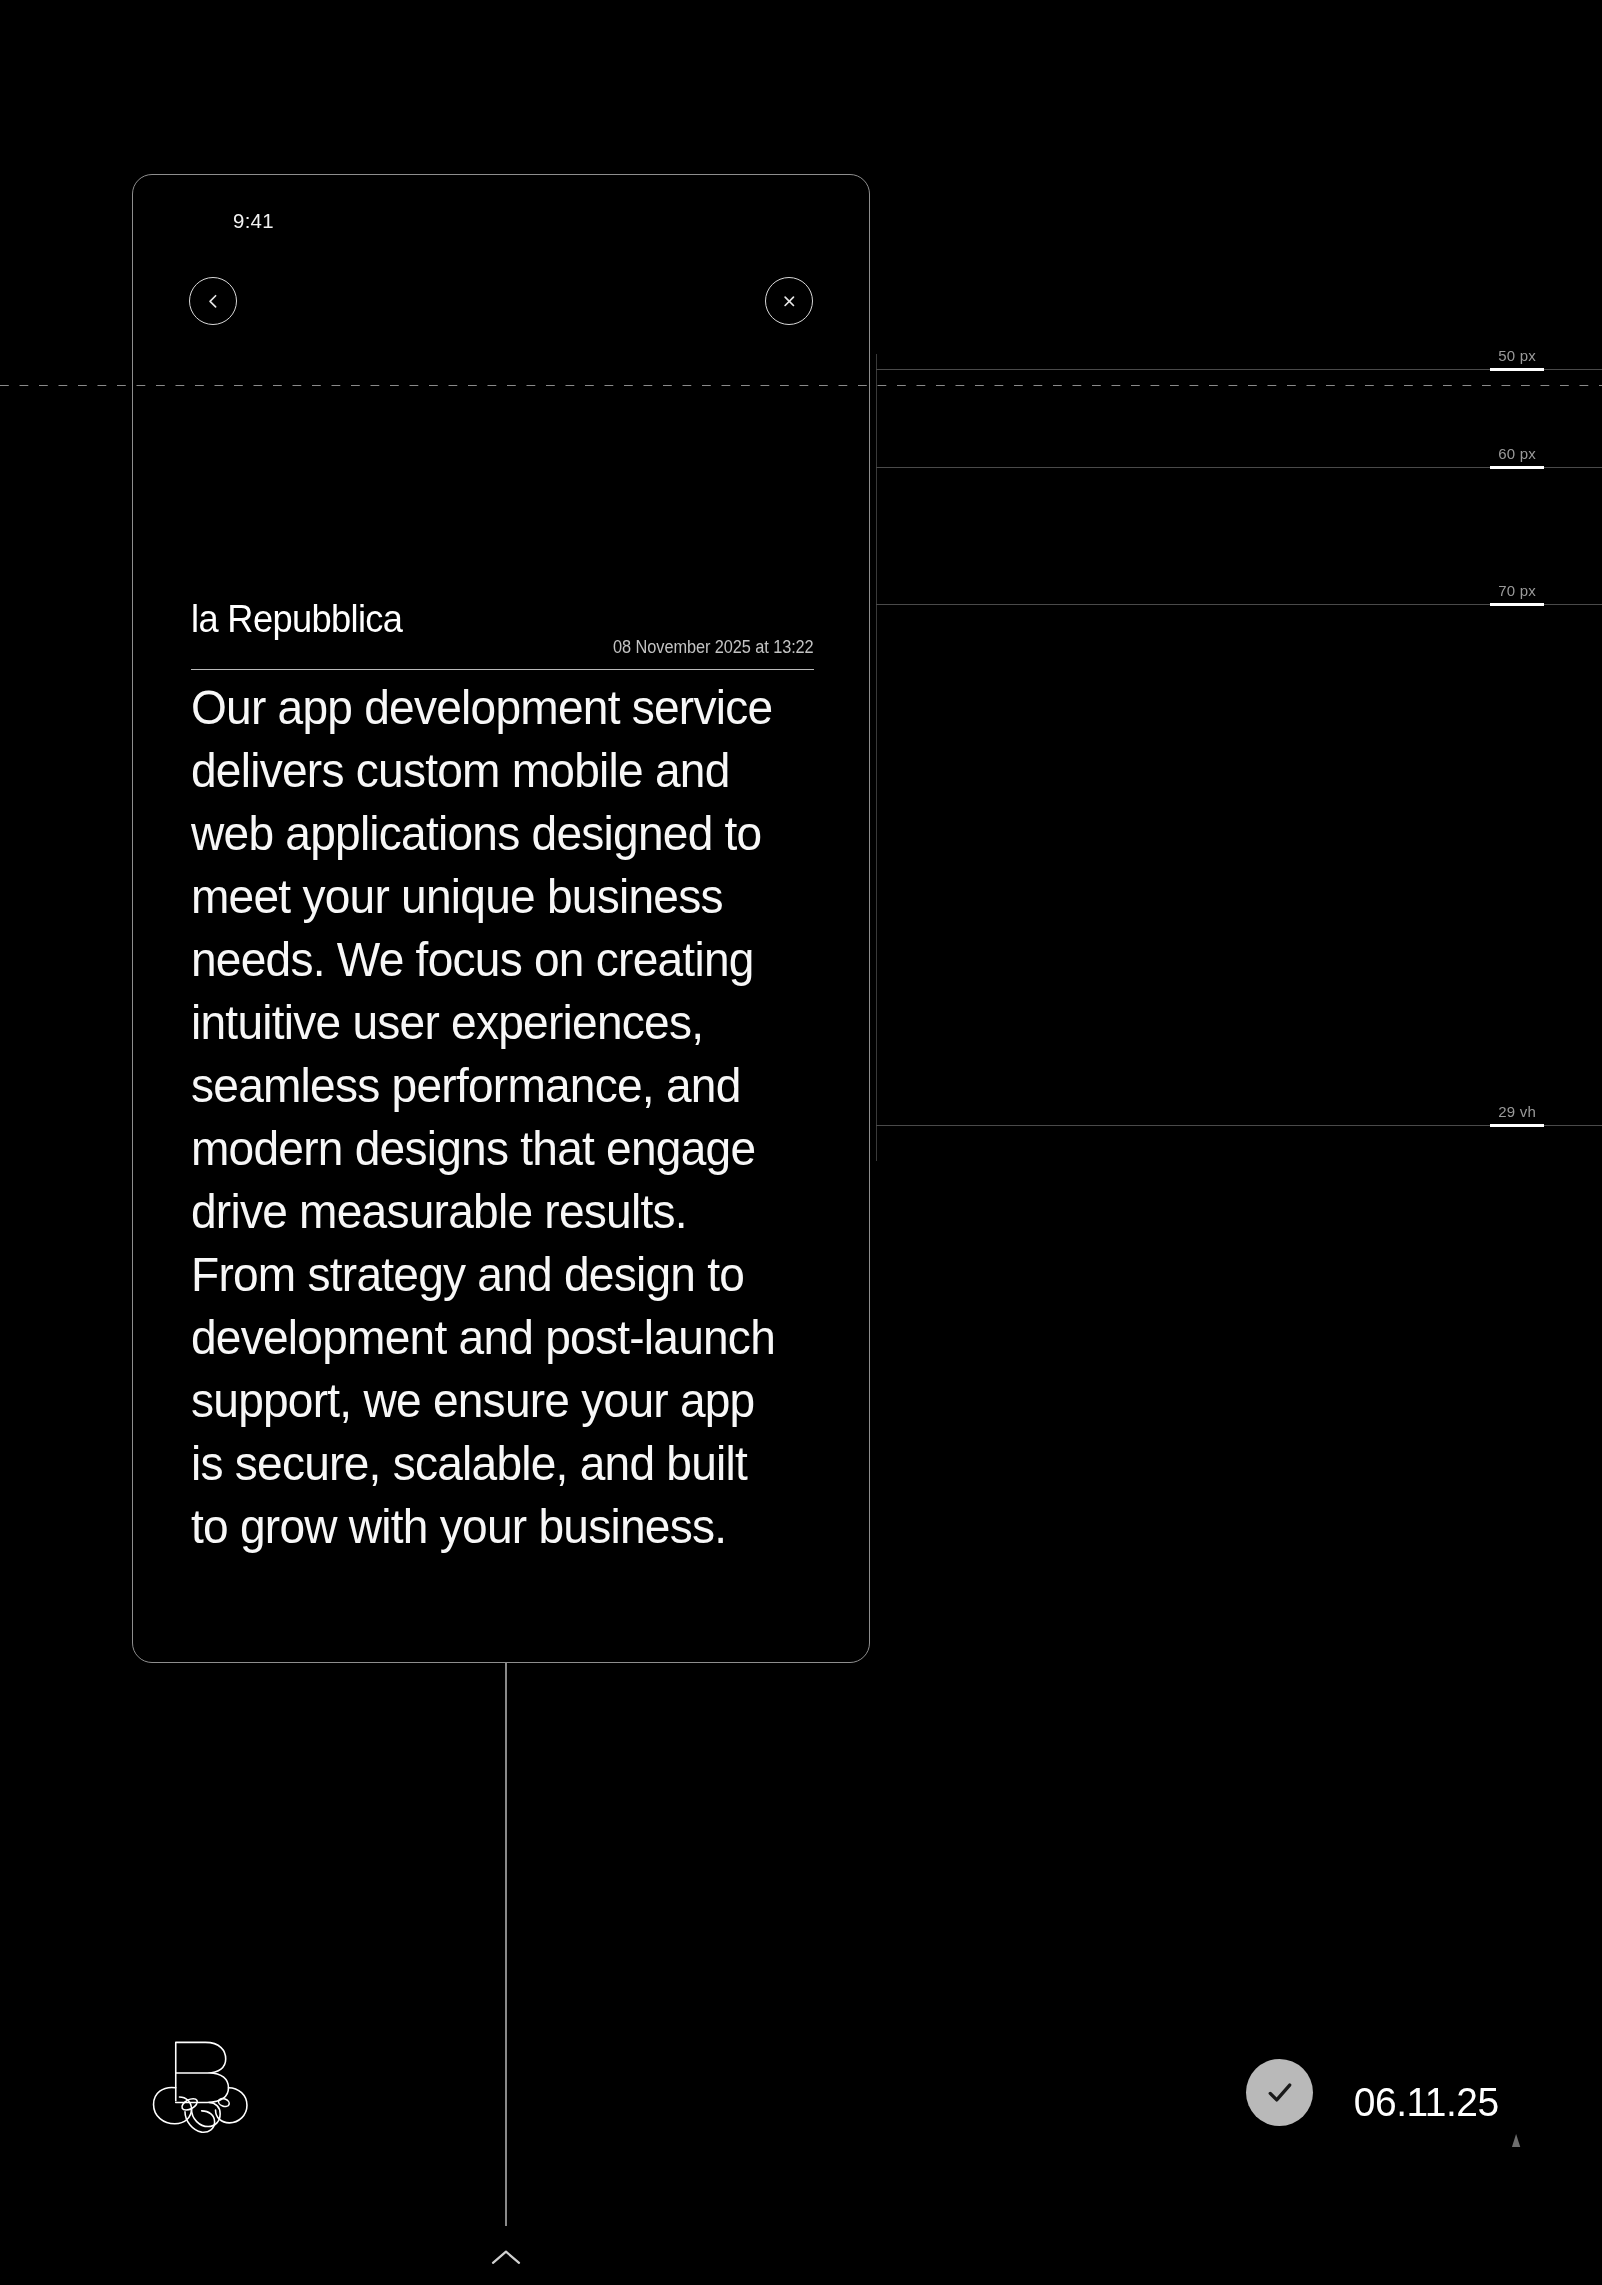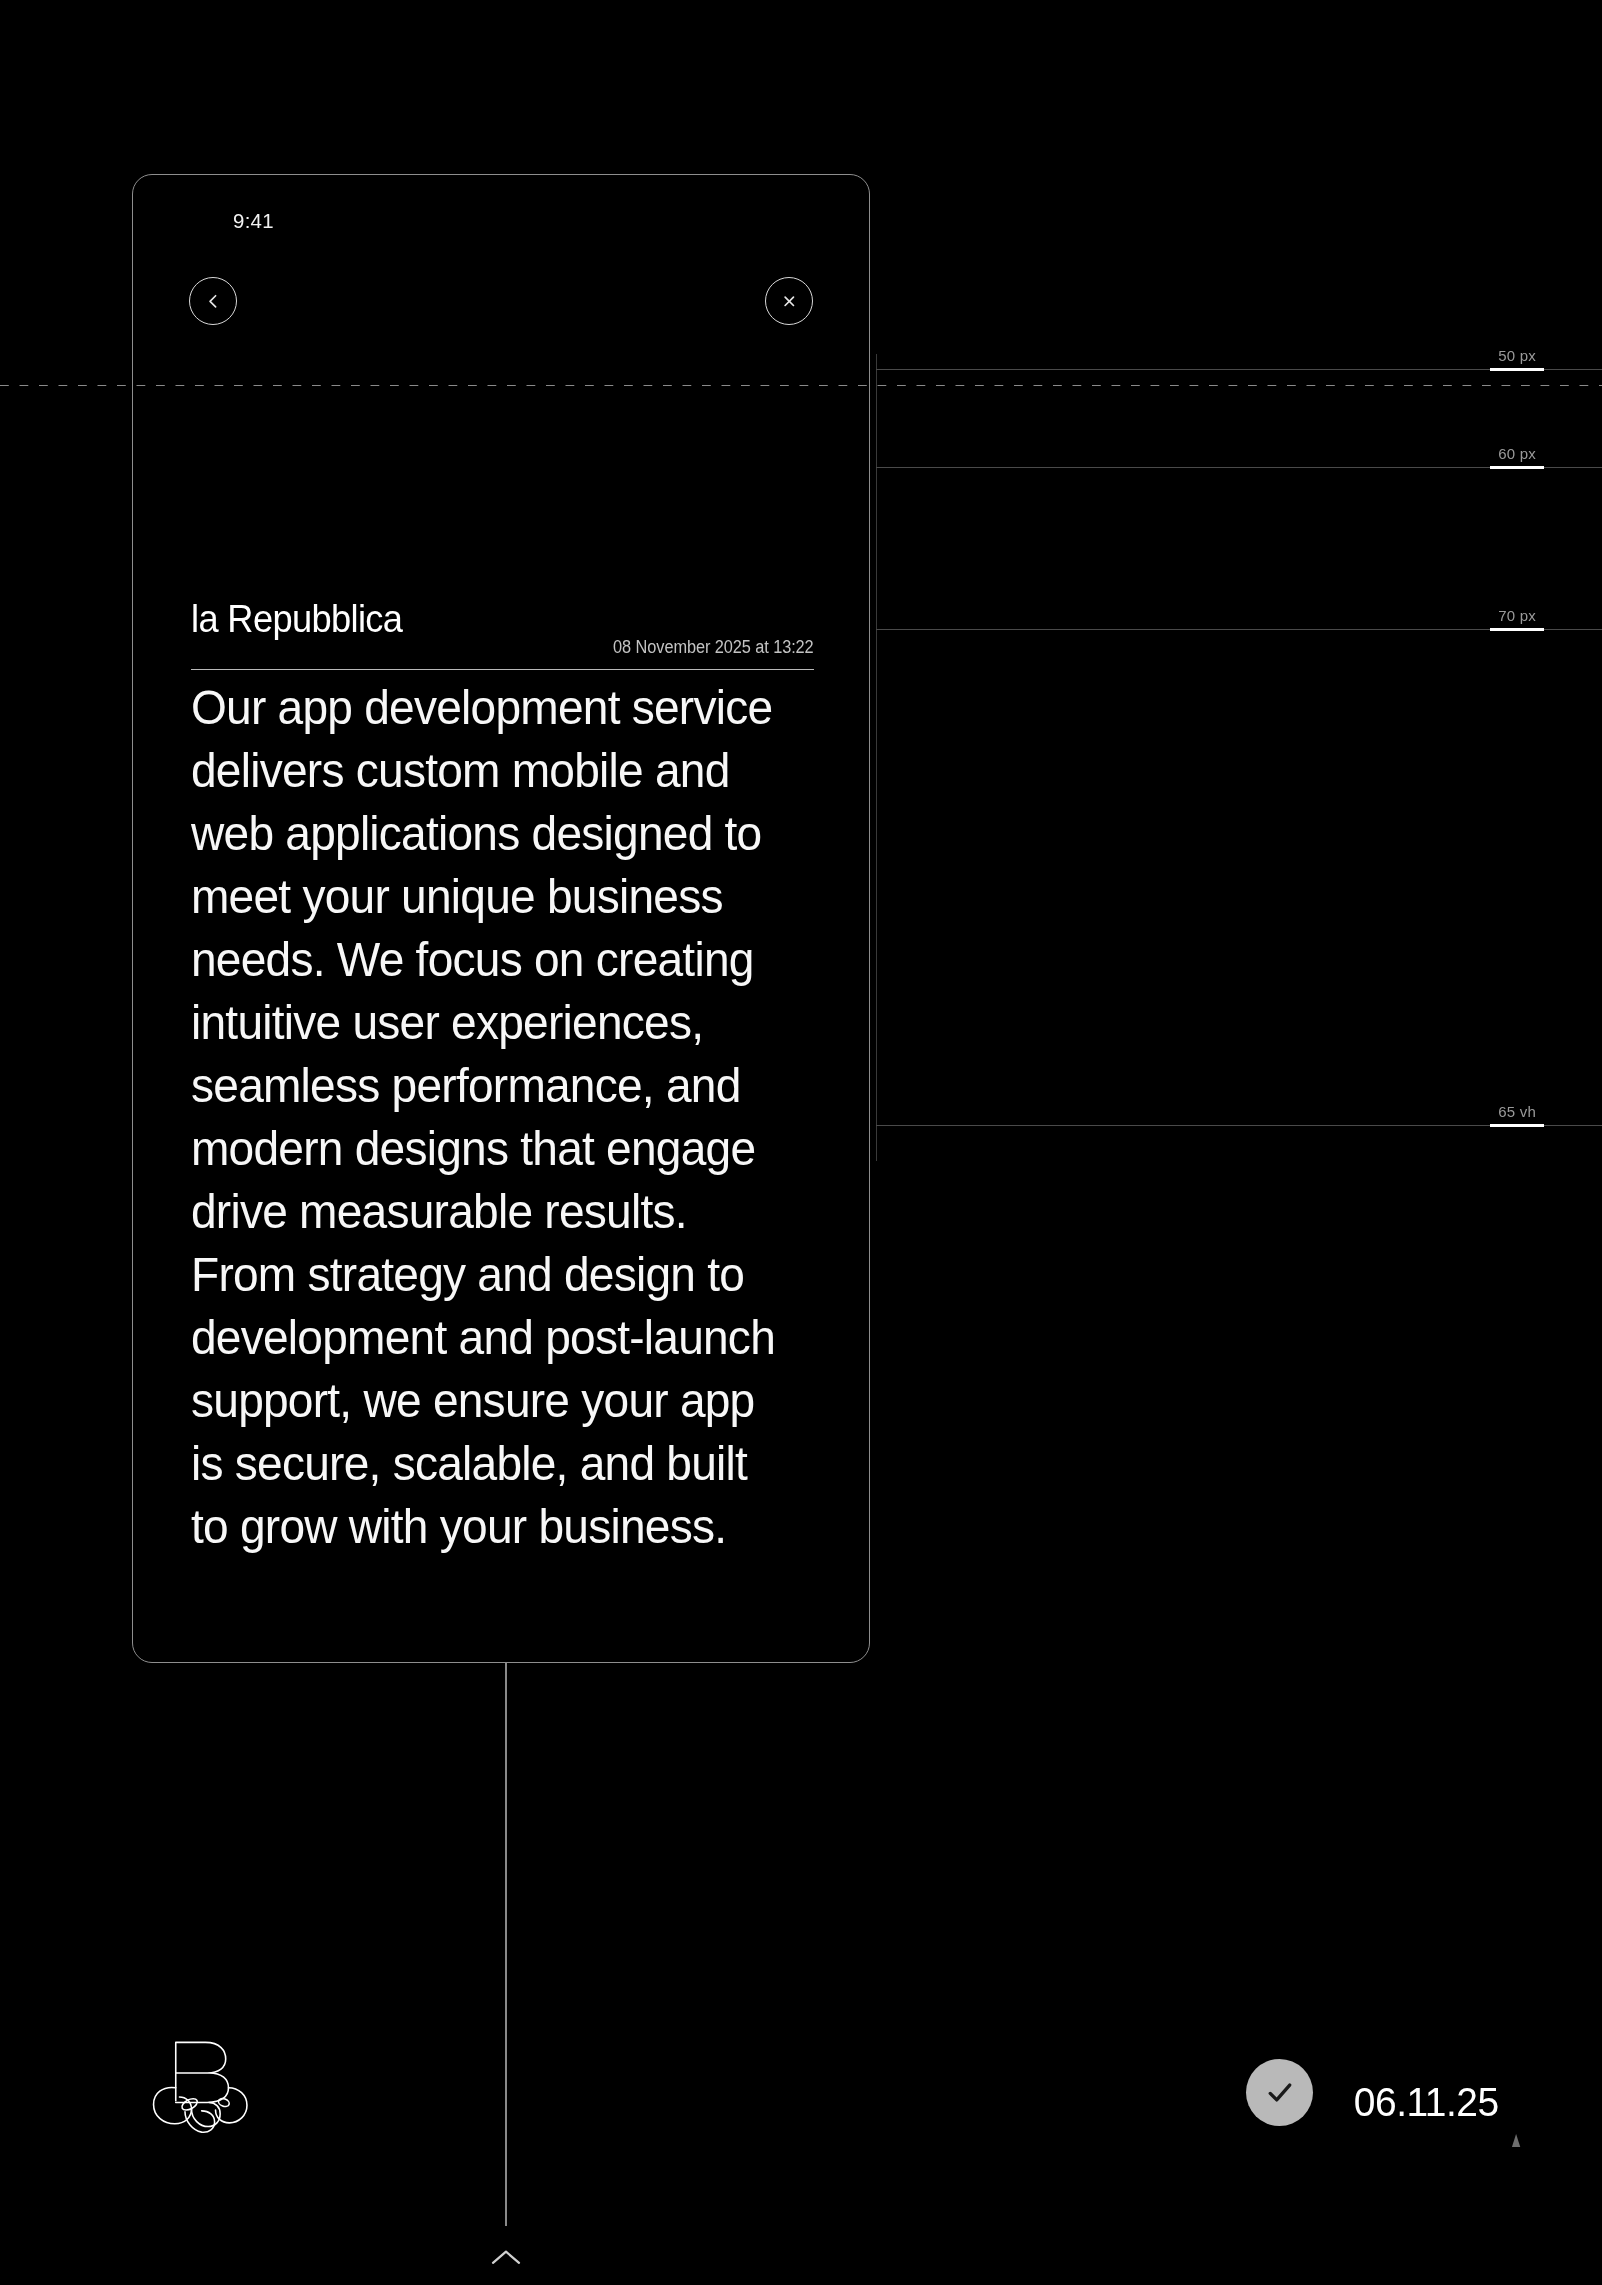--- a/index.html
+++ b/index.html
@@ -253,30 +253,30 @@
       <div class="guide-tick"></div>
       <div class="guide-label">50 px</div>
     </div>
 
     <div class="guide" id="guide-1" style="top: 467px;">
       <div class="guide-line"></div>
       <div class="guide-tick"></div>
       <div class="guide-label">60 px</div>
     </div>
 
-    <div class="guide" id="guide-2" style="top: 629px; text-align: center;">
+    <div class="guide" id="guide-2" style="top: 604px; text-align: center;">
       <div class="guide-line"></div>
       <div class="guide-tick"></div>
       <div class="guide-label">70 px</div>
     </div>
 
     <div class="guide" id="guide-3" style="top: 1125px;">
       <div class="guide-line"></div>
       <div class="guide-tick"></div>
-      <div class="guide-label">65 vh</div>
+      <div class="guide-label">29 vh</div>
     </div>
   </div>
 
   <div class="dash-rule"></div>
 
   <div class="phone">
 
     <div class="status-bar">
       <div class="status-time">9:41</div>
     </div>

